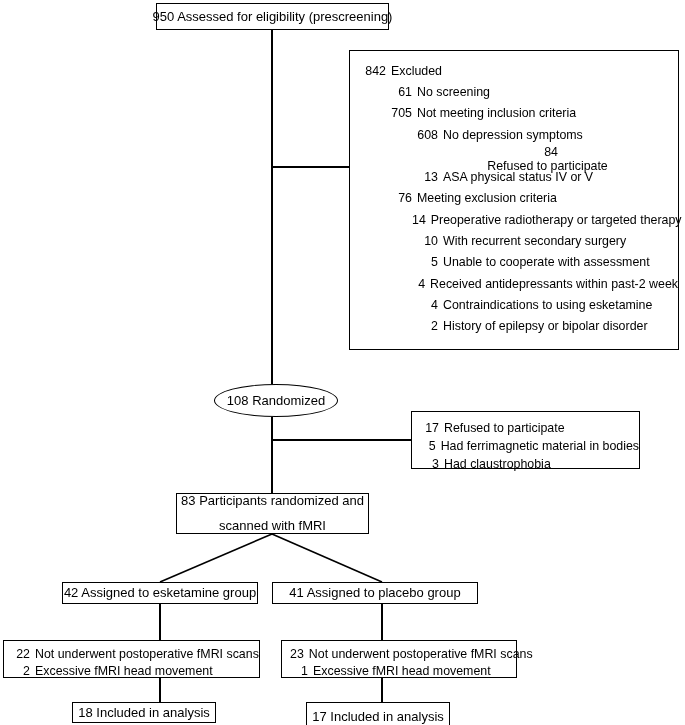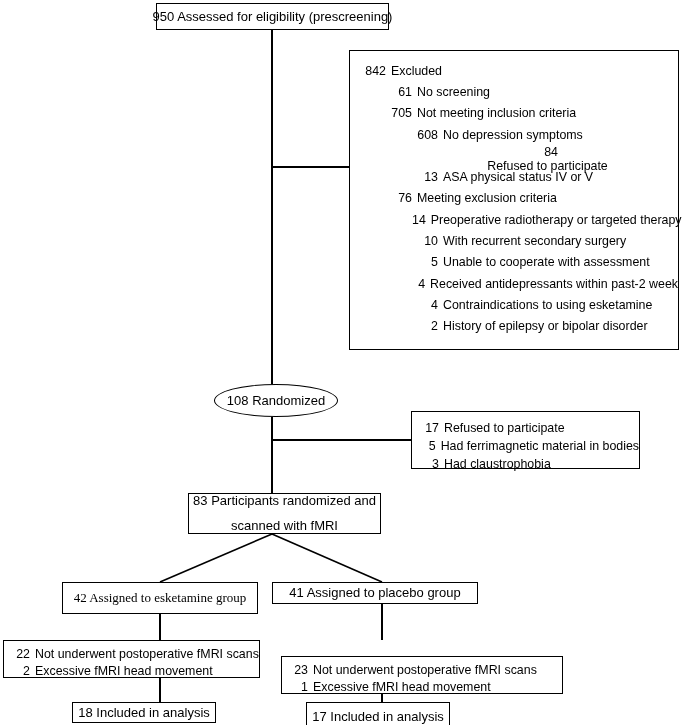--- a/index.html
+++ b/index.html
@@ -125,47 +125,47 @@
           <span class="num" style="width: 18px;">5</span>
           <span class="lbl">Had ferrimagnetic material in bodies</span>
         </div>
         <div class="row" style="padding-left: 9px; height: 18px;">
           <span class="num" style="width: 18px;">3</span>
           <span class="lbl">Had claustrophobia</span>
         </div>
       </div>
   </div>
 
-  <div class="box t13" style="left:188px;top:493px;width:193px;height:41px;">
+  <div class="box t13" style="left:176px;top:493px;width:193px;height:41px;">
     <div class="lines2">
       <span>83 Participants randomized and</span>
       <span>scanned with fMRI</span>
     </div>
   </div>
 
-  <div class="box ctr t13" style="left:62px;top:582px;width:196px;height:32px;font-family:Liberation Serif, serif;">
+  <div class="box ctr t13" style="left:62px;top:582px;width:196px;height:22px;">
     <span>42 Assigned to esketamine group</span>
   </div>
   <div class="box ctr t13" style="left:272px;top:582px;width:206px;height:22px;">
     <span>41 Assigned to placebo group</span>
   </div>
 
   <div class="box" style="left:3px;top:640px;width:257px;height:38px;padding:4px 0 0 0;">
     <div id="attr-left">
         <div class="row" style="padding-left: 8px; height: 17px;">
           <span class="num" style="width: 18px;">22</span>
           <span class="lbl">Not underwent postoperative fMRI scans</span>
         </div>
         <div class="row" style="padding-left: 8px; height: 17px;">
           <span class="num" style="width: 18px;">2</span>
           <span class="lbl">Excessive fMRI head movement</span>
         </div>
       </div>
   </div>
-  <div class="box" style="left:281px;top:656px;width:282px;height:38px;padding:4px 0 0 0;">
+  <div class="box" style="left:281px;top:640px;width:236px;height:38px;padding:4px 0 0 0;">
     <div id="attr-right">
         <div class="row" style="padding-left: 8px; height: 17px;">
           <span class="num" style="width: 18px;">23</span>
           <span class="lbl">Not underwent postoperative fMRI scans</span>
         </div>
         <div class="row" style="padding-left: 8px; height: 17px;">
           <span class="num" style="width: 18px;">1</span>
           <span class="lbl">Excessive fMRI head movement</span>
         </div>
       </div>

